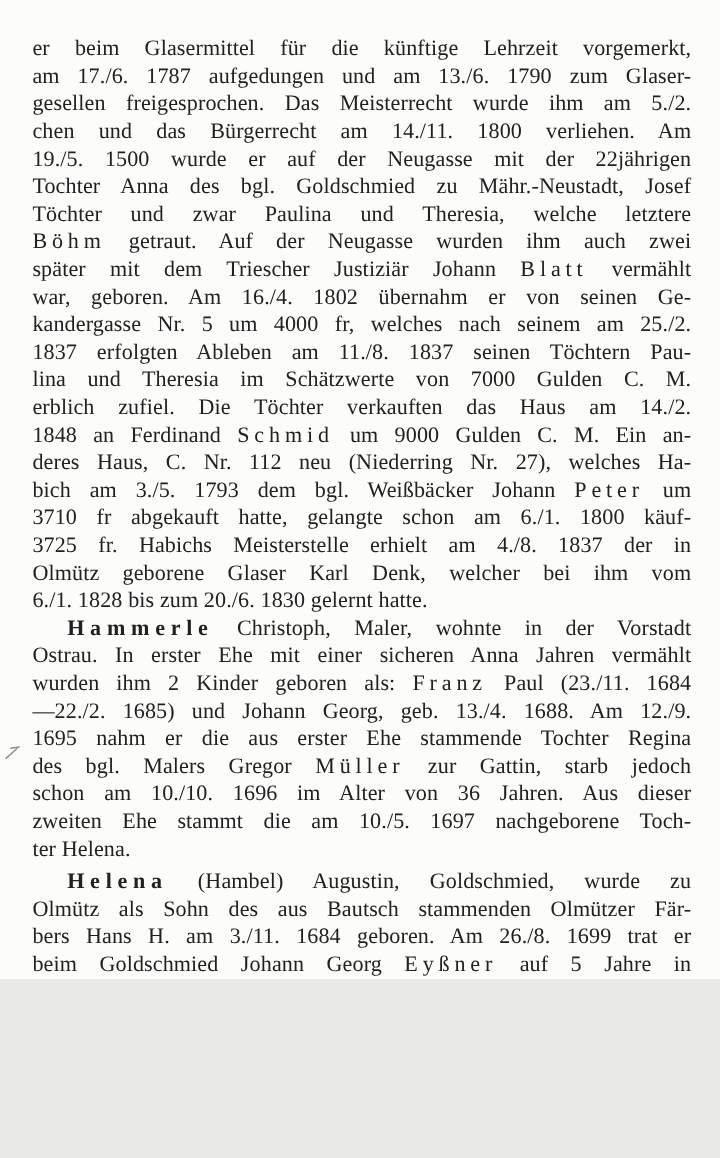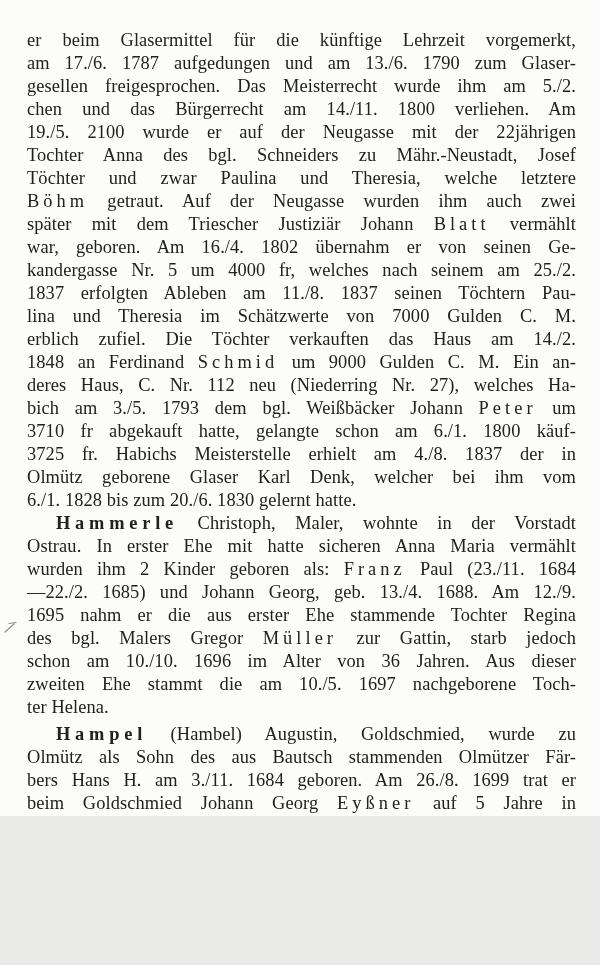--- a/index.html
+++ b/index.html
@@ -68,51 +68,51 @@
   <svg class="margin-mark" width="16" height="14" viewBox="0 0 16 14">
     <path d="M2 11 L11 3 M6 2.5 L13 1.5" stroke="#8d8d8d" stroke-width="1.2" fill="none" stroke-linecap="round"></path>
   </svg>
 
   <div class="text-block">
       <div class="para">
         <div class="line">er beim Glasermittel für die künftige Lehrzeit vorgemerkt,</div>
         <div class="line">am 17./6. 1787 aufgedungen und am 13./6. 1790 zum Glaser-</div>
         <div class="line">gesellen freigesprochen. Das Meisterrecht wurde ihm am 5./2.</div>
         <div class="line">chen und das Bürgerrecht am 14./11. 1800 verliehen. Am</div>
-        <div class="line">19./5. 2100 wurde er auf der Neugasse mit der 22jährigen</div>
-        <div class="line">Tochter Anna des bgl. Schneiders zu Mähr.-Neustadt, Josef</div>
+        <div class="line">19./5. 1500 wurde er auf der Neugasse mit der 22jährigen</div>
+        <div class="line">Tochter Anna des bgl. Goldschmied zu Mähr.-Neustadt, Josef</div>
         <div class="line">Töchter und zwar Paulina und Theresia, welche letztere</div>
         <div class="line"><span class="sp">Böhm</span> getraut. Auf der Neugasse wurden ihm auch zwei</div>
         <div class="line">später mit dem Triescher Justiziär Johann <span class="sp">Blatt</span> vermählt</div>
         <div class="line">war, geboren. Am 16./4. 1802 übernahm er von seinen Ge-</div>
         <div class="line">kandergasse Nr. 5 um 4000 fr, welches nach seinem am 25./2.</div>
         <div class="line">1837 erfolgten Ableben am 11./8. 1837 seinen Töchtern Pau-</div>
         <div class="line">lina und Theresia im Schätzwerte von 7000 Gulden C. M.</div>
         <div class="line">erblich zufiel. Die Töchter verkauften das Haus am 14./2.</div>
         <div class="line">1848 an Ferdinand <span class="sp">Schmid</span> um 9000 Gulden C. M. Ein an-</div>
         <div class="line">deres Haus, C. Nr. 112 neu (Niederring Nr. 27), welches Ha-</div>
         <div class="line">bich am 3./5. 1793 dem bgl. Weißbäcker Johann <span class="sp">Peter</span> um</div>
         <div class="line">3710 fr abgekauft hatte, gelangte schon am 6./1. 1800 käuf-</div>
         <div class="line">3725 fr. Habichs Meisterstelle erhielt am 4./8. 1837 der in</div>
         <div class="line">Olmütz geborene Glaser Karl Denk, welcher bei ihm vom</div>
         <div class="line last">6./1. 1828 bis zum 20./6. 1830 gelernt hatte.</div>
       </div>
       <div class="para indent">
         <div class="line"><span class="sp bold">Hammerle</span> Christoph, Maler, wohnte in der Vorstadt</div>
-        <div class="line">Ostrau. In erster Ehe mit hatte sicheren Anna Maria vermählt</div>
+        <div class="line">Ostrau. In erster Ehe mit einer sicheren Anna Jahren vermählt</div>
         <div class="line">wurden ihm 2 Kinder geboren als: <span class="sp">Franz</span> Paul (23./11. 1684</div>
         <div class="line">—22./2. 1685) und Johann Georg, geb. 13./4. 1688. Am 12./9.</div>
         <div class="line">1695 nahm er die aus erster Ehe stammende Tochter Regina</div>
         <div class="line">des bgl. Malers Gregor <span class="sp">Müller</span> zur Gattin, starb jedoch</div>
         <div class="line">schon am 10./10. 1696 im Alter von 36 Jahren. Aus dieser</div>
         <div class="line">zweiten Ehe stammt die am 10./5. 1697 nachgeborene Toch-</div>
         <div class="line last">ter Helena.</div>
       </div>
       <div class="para indent">
-        <div class="line"><span class="sp bold">Hampel</span> (Hambel) Augustin, Goldschmied, wurde zu</div>
+        <div class="line"><span class="sp bold">Helena</span> (Hambel) Augustin, Goldschmied, wurde zu</div>
         <div class="line">Olmütz als Sohn des aus Bautsch stammenden Olmützer Fär-</div>
         <div class="line">bers Hans H. am 3./11. 1684 geboren. Am 26./8. 1699 trat er</div>
         <div class="line">beim Goldschmied Johann Georg <span class="sp">Eyßner</span> auf 5 Jahre in</div>
         <div class="line last">die Lehre, lernte aber seit 1702 beim Goldschmied Johann.</div>
       </div>
     </div>
 
   <div class="page-number">68</div>
 
   <div class="bottom-rule"></div>

